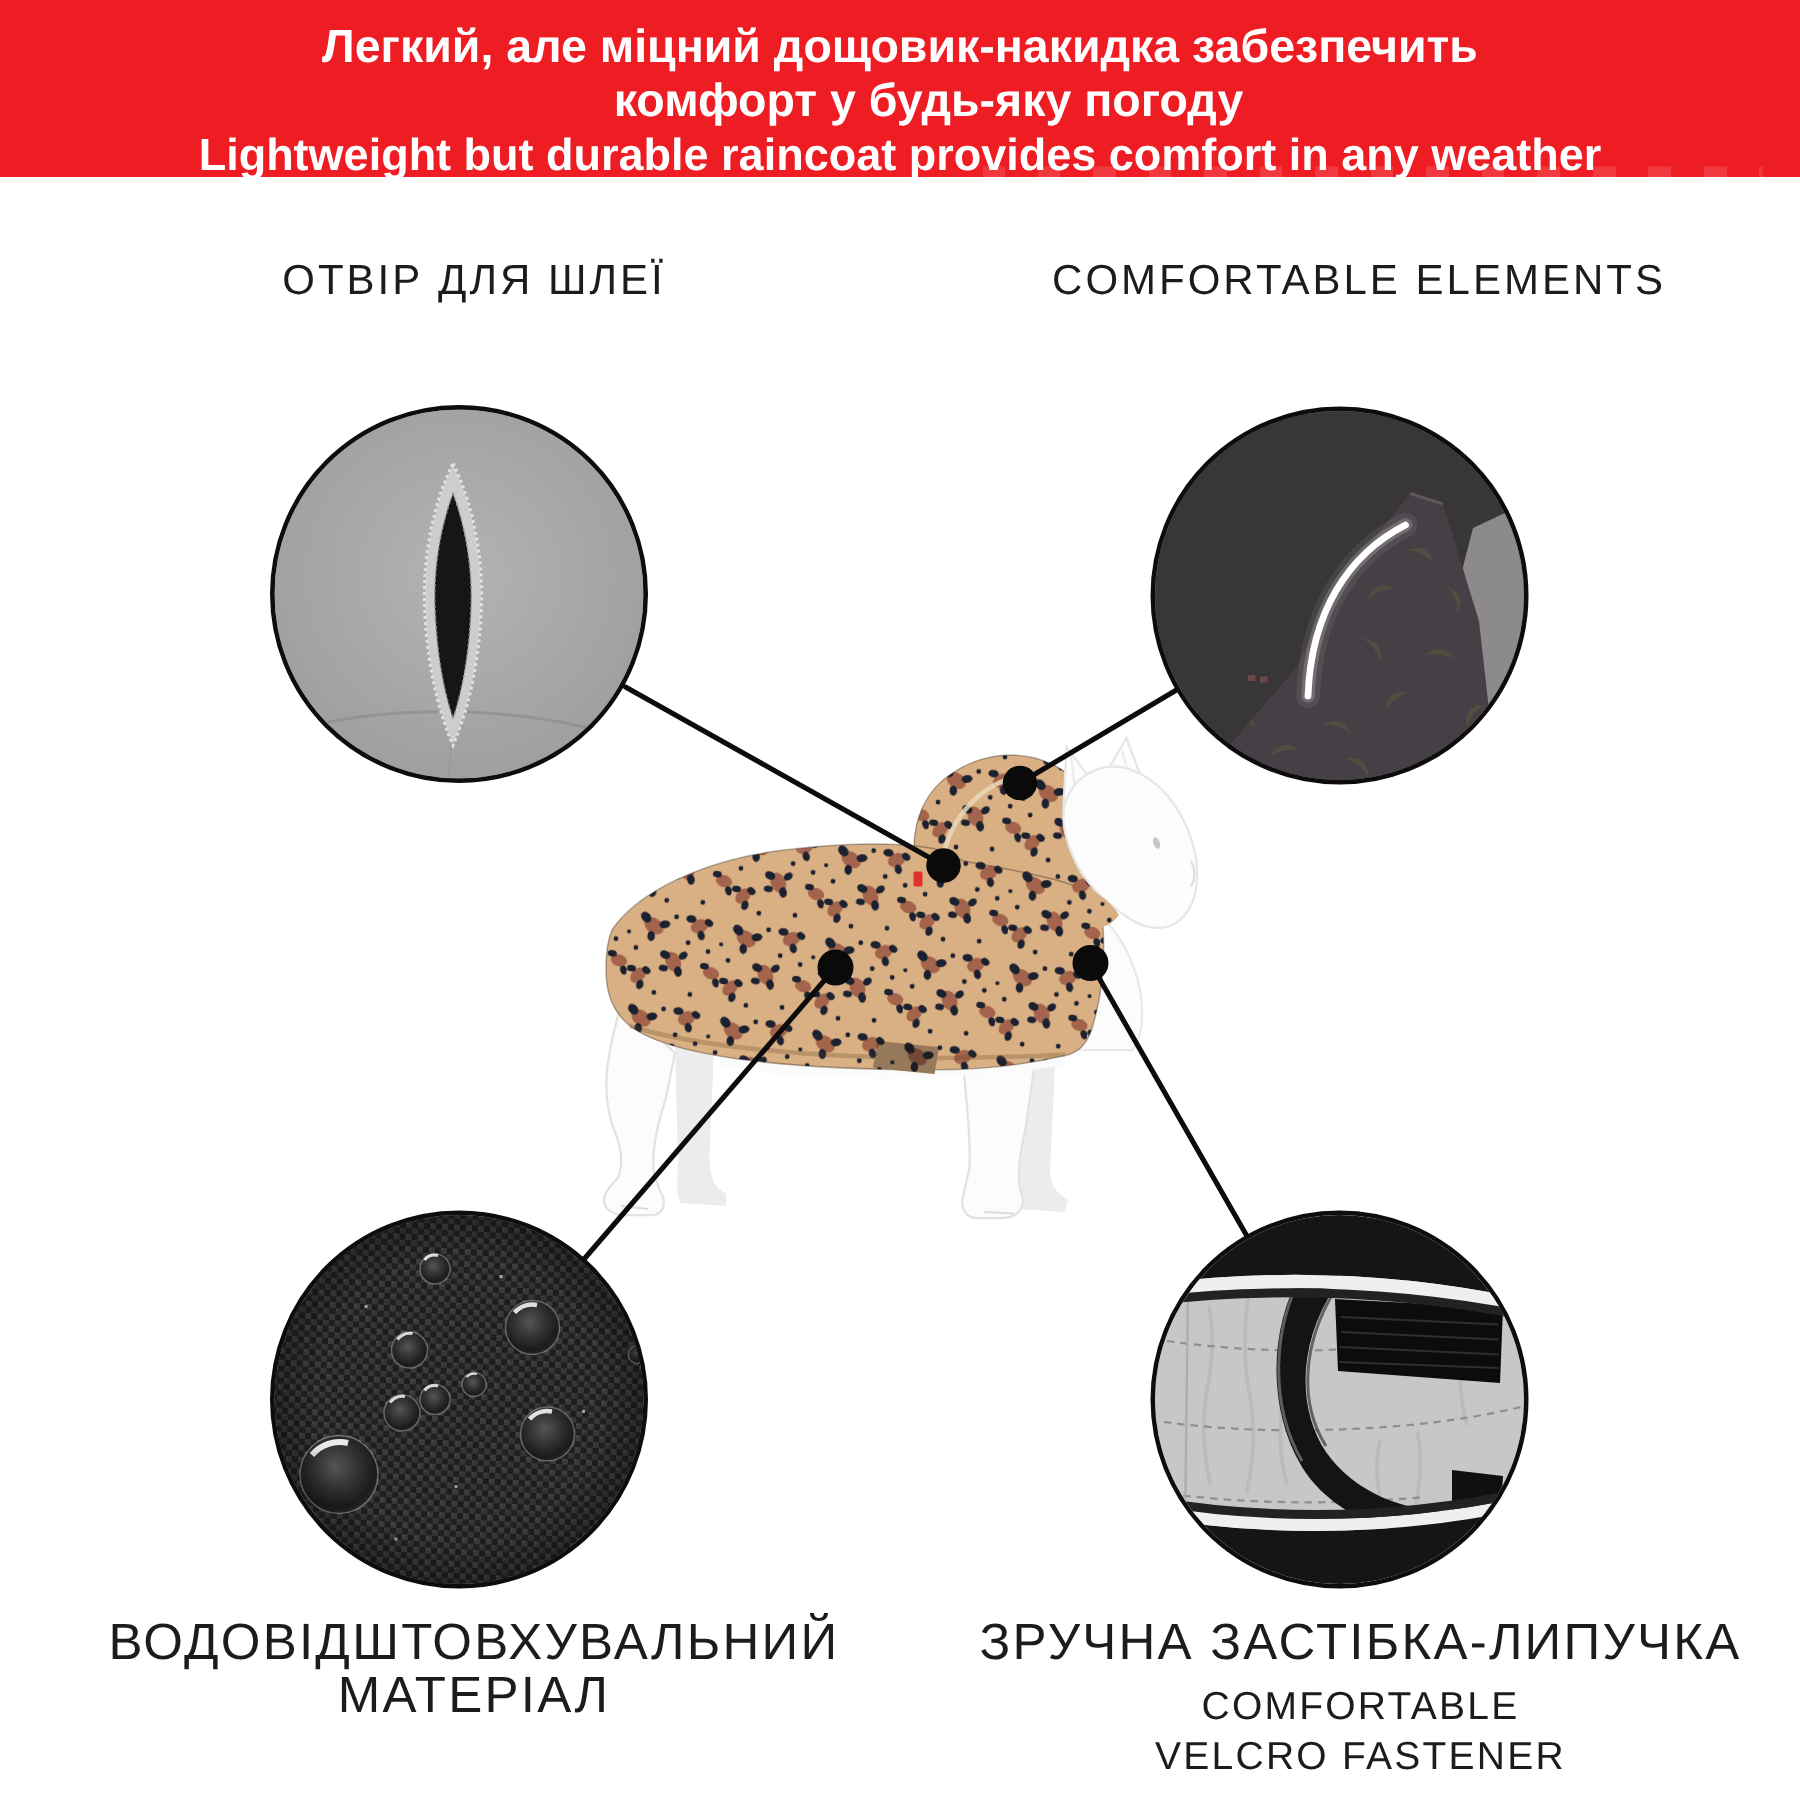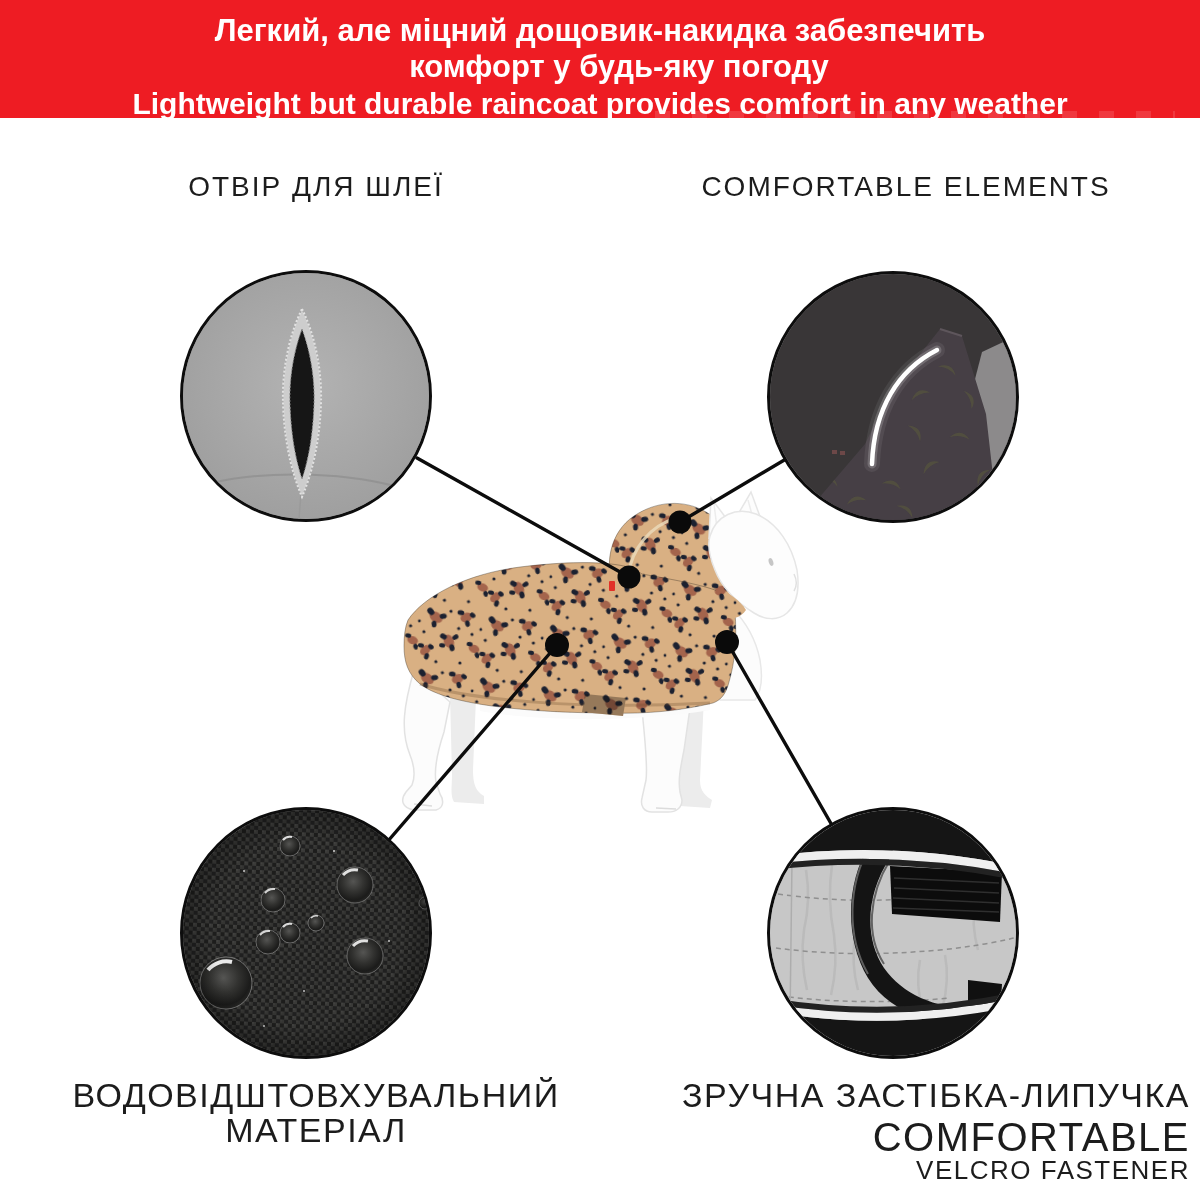--- a/index.html
+++ b/index.html
@@ -16,23 +16,23 @@
           background:repeating-linear-gradient(90deg,rgba(255,255,255,.25) 0 15px,rgba(255,255,255,0) 15px 37px);}
 
   
   .feat{position:absolute;text-align:center;color:#1c1c1c;}
   .feat span{display:block;margin-left:12px;}
   .feat-top span{font-size:28px;line-height:45px;letter-spacing:2px;}
   .feat-bot span{font-size:34px;line-height:35px;letter-spacing:1.5px;}
   .feat-tl{left:60px;  top:164px; width:500px;}
   .feat-tr{left:616px; top:164px; width:568px;}
   .feat-bl{left:26px;  top:1078px;width:568px;}
-  .feat-br{left:612px; top:1078px;width:578px;text-align:right;}
+  .feat-br{left:612px; top:1078px;width:578px;}
   .feat-bl .en{margin-top:8px;}
-  .feat-br .en1{margin-top:8px;font-size:40px;line-height:33px;}
+  .feat-br .en1{margin-top:8px;font-size:26px;line-height:33px;}
   .feat-br .en2{font-size:26px;line-height:33px;}
 
   
   .circ{position:absolute;width:252px;height:252px;box-sizing:border-box;border:3px solid #0d0d0d;
         border-radius:50%;overflow:hidden;background:#888;}
   .circ svg{display:block;width:246px;height:246px;}
   .c-tl{left:180px;top:270px;}
   .c-tr{left:767px;top:271px;}
   .c-bl{left:180px;top:807px;}
   .c-br{left:767px;top:807px;}

